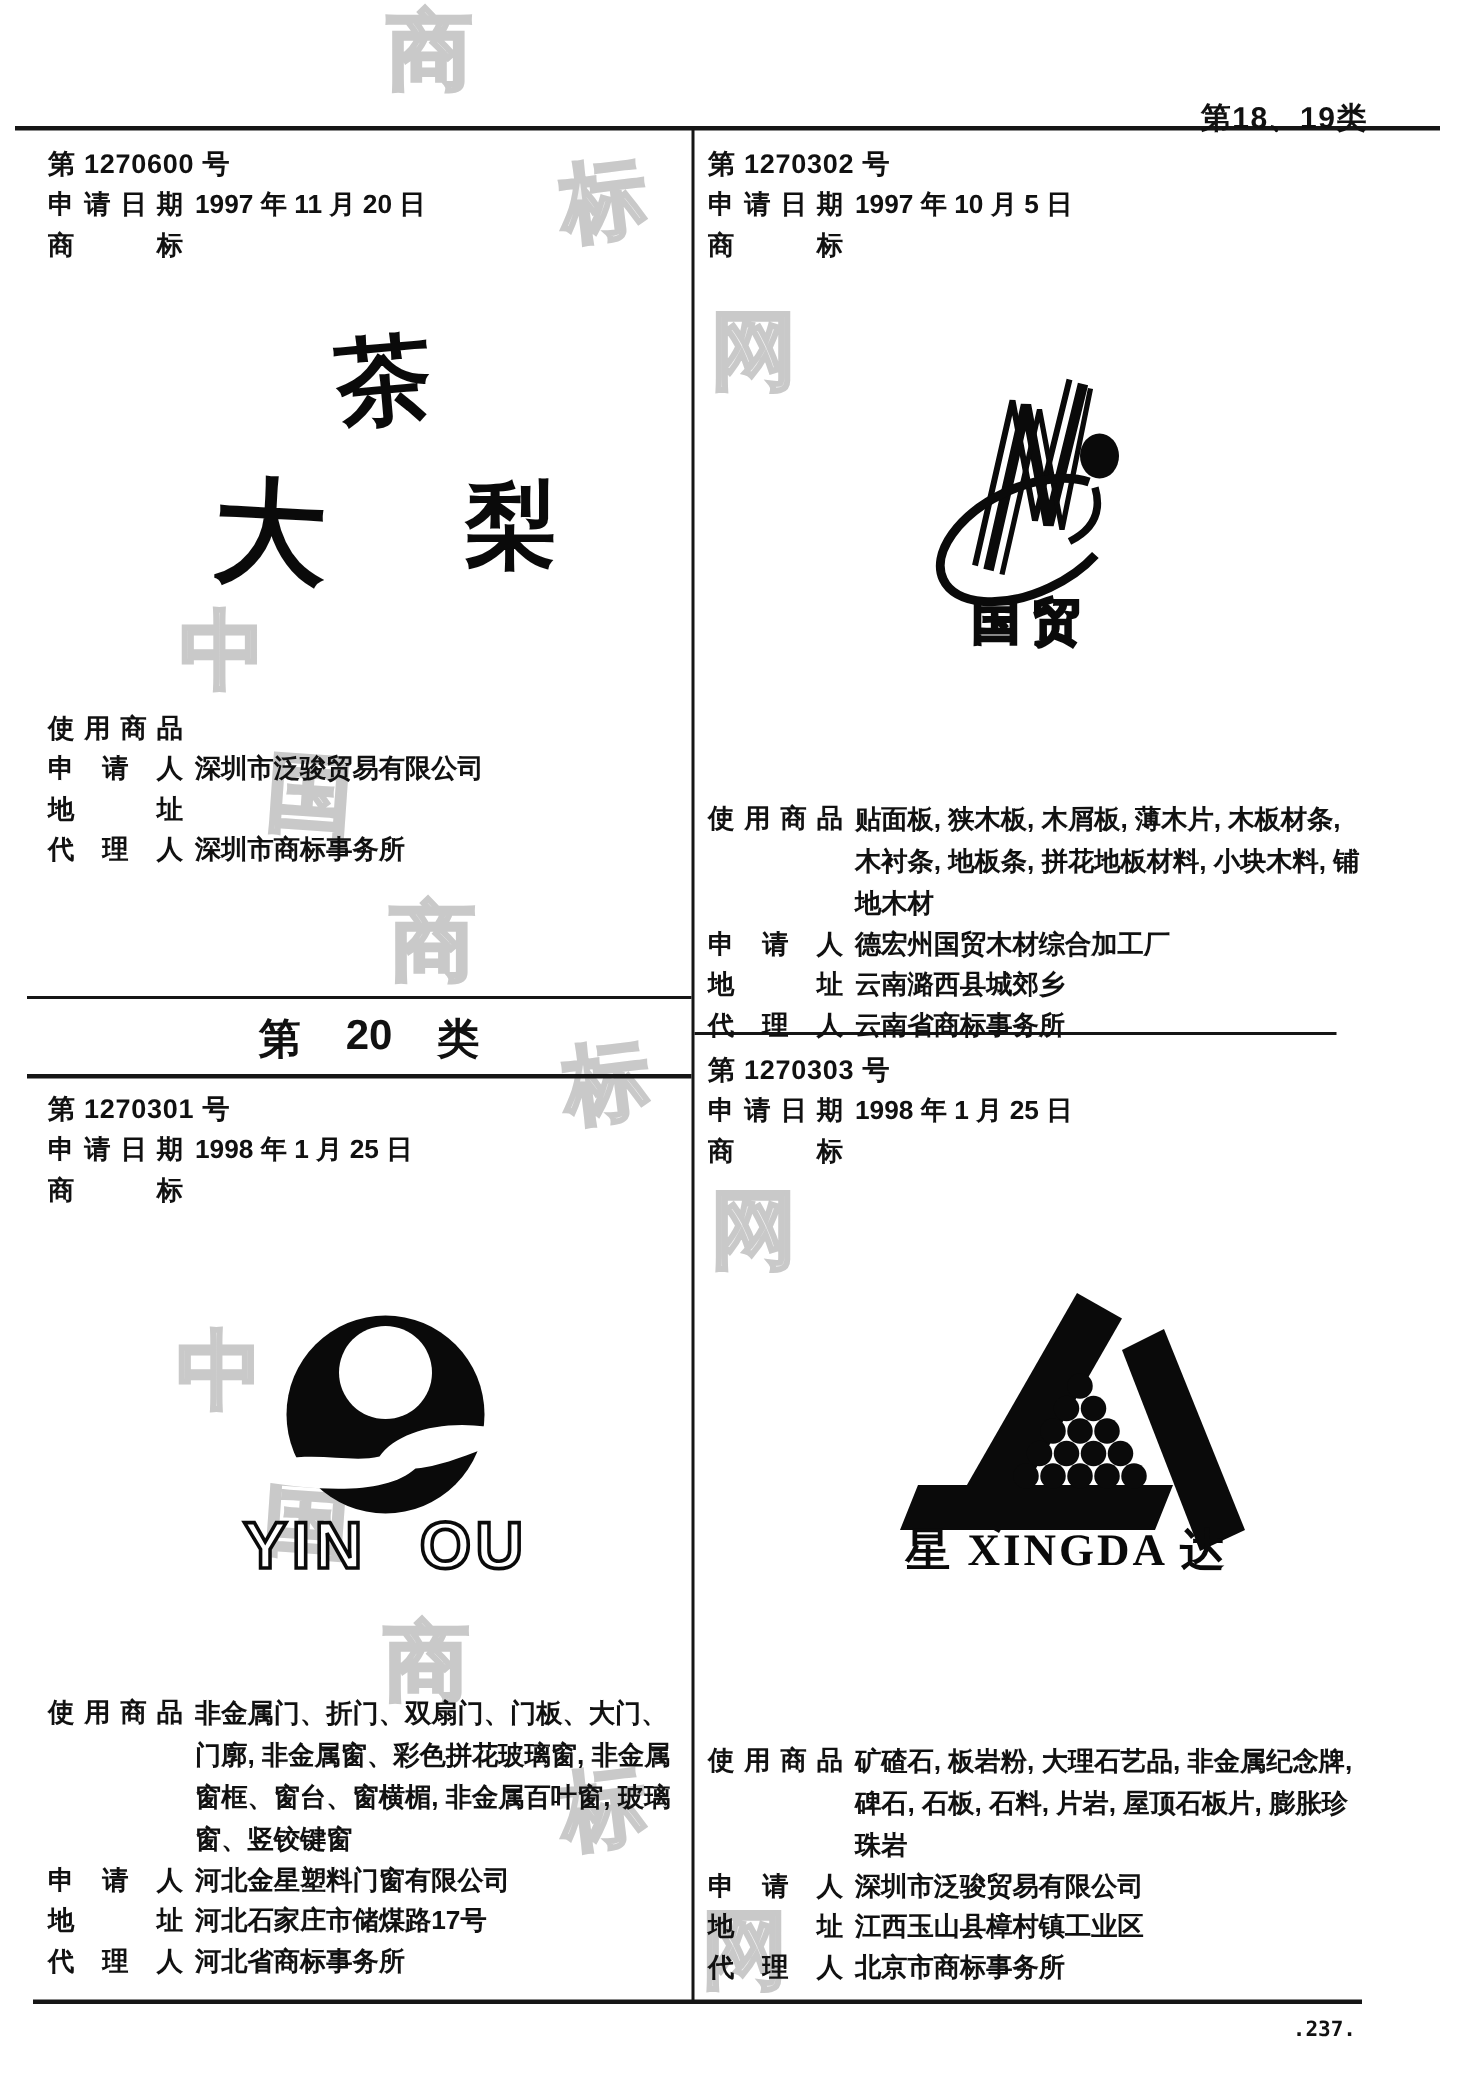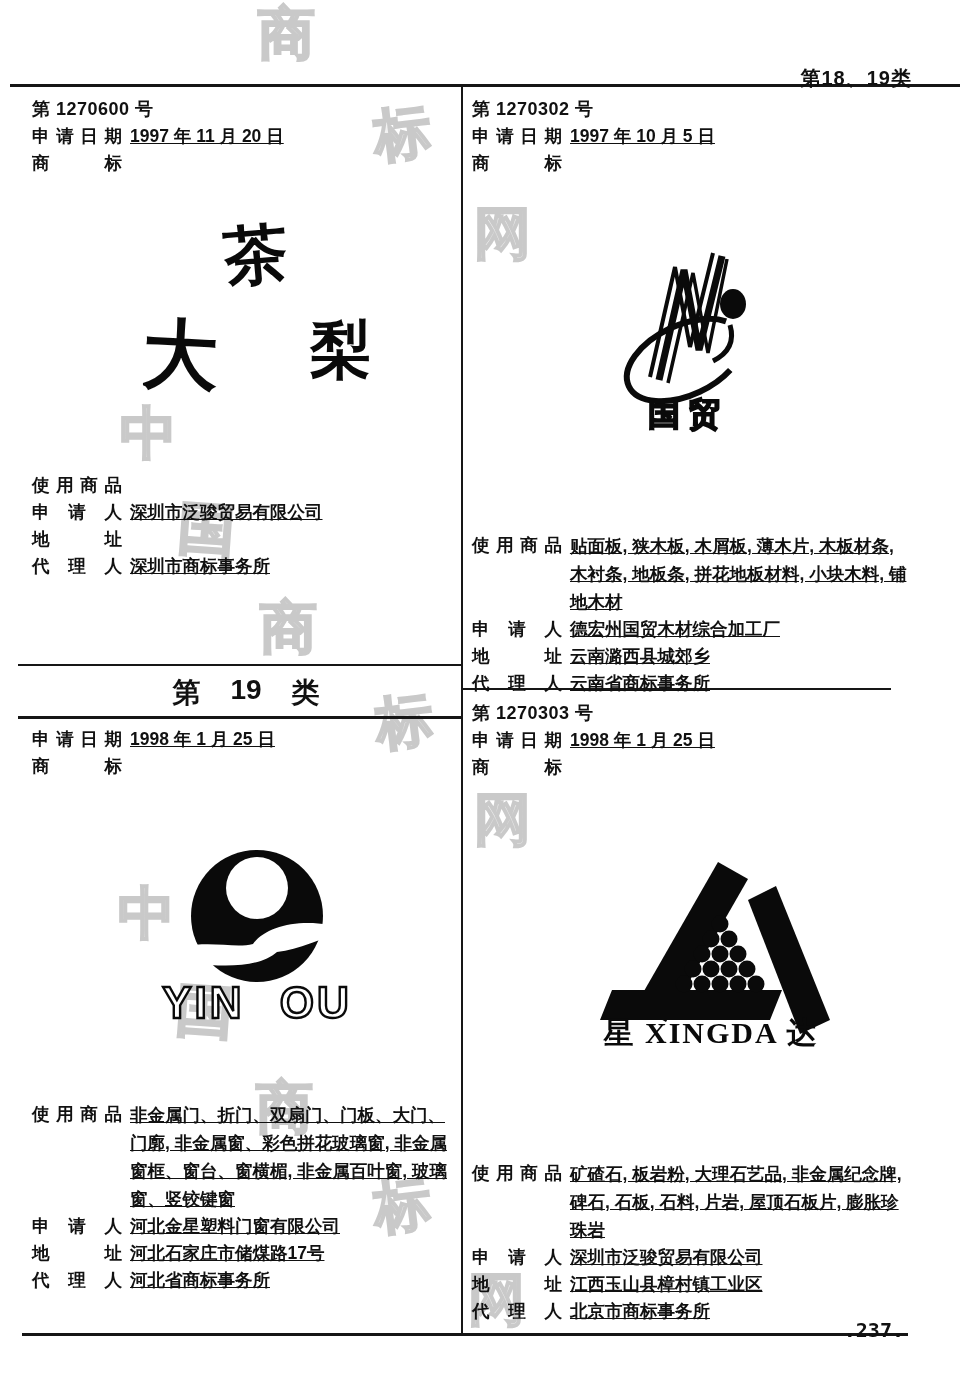--- a/index.html
+++ b/index.html
@@ -13,27 +13,27 @@
     font-family:"DejaVu Sans",sans-serif;
     color:#f2f2f2;
     -webkit-text-stroke:2.2px var(--wmc,#c9c9c9);
     user-select:none;
   }
   
   .hline,.vline{position:absolute;background:#161616;z-index:1;}
   
   .class-header{position:absolute;top:52px;right:68px;font-size:20px;font-weight:bold;z-index:2;letter-spacing:1px;margin-top:13px;}
   .section-header{position:absolute;left:32px;top:674px;width:428px;display:flex;justify-content:center;gap:30px;font-size:28px;font-weight:bold;z-index:2;}
-  .page-number{position:absolute;top:1318px;right:76px;font-size:20px;font-weight:bold;z-index:2;font-family:"DejaVu Sans Mono",monospace;}
+  .page-number{position:absolute;top:1345px;right:76px;font-size:14px;font-weight:bold;z-index:2;font-family:"DejaVu Sans Mono",monospace;}
   
   .entry{position:absolute;z-index:2;font-size:17.5px;font-weight:bold;}
   .row{display:flex;gap:8px;line-height:27px;}
   .id-line{font-size:18px;line-height:27px;letter-spacing:0.5px;}
   .flabel{width:90px;min-width:90px;text-align:justify;text-align-last:justify;}
-  .fvalue{flex:1;line-height:27px;text-decoration:underline;}
+  .fvalue{flex:1;line-height:27px;}
   .goods .fvalue{line-height:28px;}
   .logo-area{position:relative;width:100%;}
   
   .lchar{position:absolute;font-family:"DejaVu Serif",serif;font-weight:bold;color:#0a0a0a;line-height:1;}
   .lchar.c0{left:192px;top:46px;font-size:64px;transform:rotate(-5deg);}
   .lchar.c1{left:110px;top:140px;font-size:76px;transform:rotate(3deg);}
   .lchar.c2{left:278px;top:142px;font-size:62px;}
   svg{display:block;}
 </style>
 </head>
@@ -58,21 +58,21 @@
   <div class="class-header">第18、19类</div>
   <div class="hline" style="left:10px;top:84px;width:950px;height:3px;"></div>
   <div class="vline" style="left:461px;top:86px;width:2px;height:1249px;"></div>
   <div class="hline" style="left:18px;top:664px;width:443px;height:2px;"></div>
   <div class="hline" style="left:18px;top:716px;width:443px;height:2.5px;"></div>
   <div class="hline" style="left:463px;top:688px;width:428px;height:2px;"></div>
   <div class="hline" style="left:22px;top:1333px;width:886px;height:3px;"></div>
 
   <div class="section-header">
     <span>第</span>
-    <span>19</span>
+    <span>20</span>
     <span>类</span>
   </div>
 
   <div class="entry" style="left:32px;top:96px;width:428px;">
     <div class="id-line">第 1270600 号</div>
     <div class="row">
         <span class="flabel">申请日期</span>
         <span class="fvalue">1997 年 11 月 20 日</span>
       </div>
     <div class="row">
@@ -133,20 +133,21 @@
         <span class="flabel">地 址</span>
         <span class="fvalue">云南潞西县城郊乡</span>
       </div>
     <div class="row">
         <span class="flabel">代 理 人</span>
         <span class="fvalue">云南省商标事务所</span>
       </div>
   </div>
 
   <div class="entry" style="left:32px;top:726px;width:428px;">
+    <div class="id-line">第 1270301 号</div>
     <div class="row">
         <span class="flabel">申请日期</span>
         <span class="fvalue">1998 年 1 月 25 日</span>
       </div>
     <div class="row">
         <span class="flabel">商 标</span>
       </div>
     <div class="logo-area" style="height:321px;">
       <svg style="position:absolute;left:117px;top:66px;" width="220" height="185" viewBox="0 0 220 185">
         <circle cx="108" cy="70" r="66" fill="#0a0a0a"></circle>

